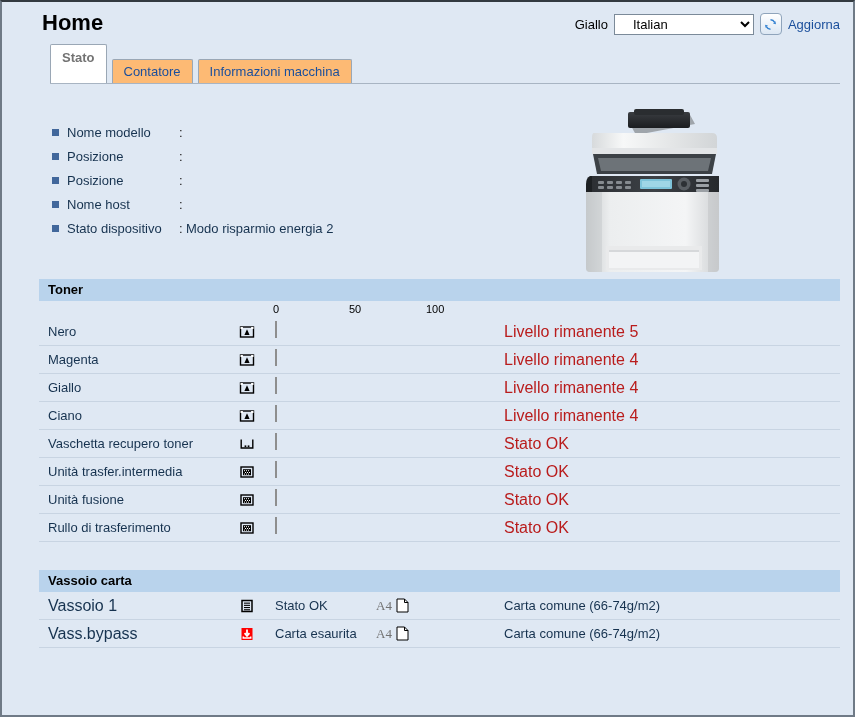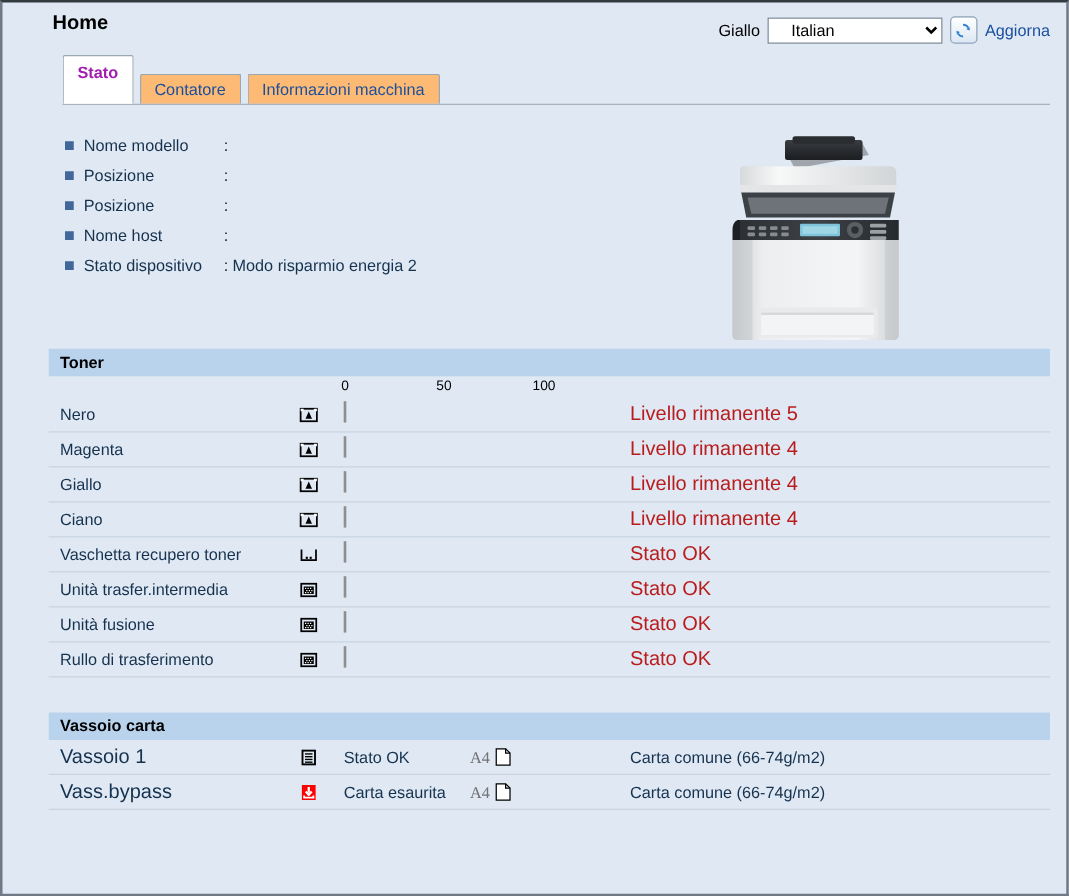--- a/index.html
+++ b/index.html
@@ -31,21 +31,21 @@
 
   
   .header-row {
     position: relative;
     height: 46px;
   }
   .page-title {
     position: absolute;
     left: 40px;
     top: 8px;
-    font-size: 16px;
+    font-size: 22px;
     font-weight: bold;
     letter-spacing: 0px;
     color: #000;
   }
   .lang-area {
     position: absolute;
     right: 13px;
     top: 11px;
     display: flex;
     align-items: center;
@@ -105,21 +105,21 @@
     border-radius: 2px 2px 0 0;
     background: #fdba74;
     color: #1b4f9c;
     cursor: pointer;
     box-sizing: border-box;
     position: relative;
     top: 1px;
   }
   .tab.active {
     background: #ffffff;
-    color: #a21caf;
+    color: #737373;
     font-weight: bold;
     height: 39px;
     line-height: 26px;
     top: 1px;
     z-index: 3;
   }
   .tab-underline {
     position: absolute;
     left: 48px;
     right: 13px;
@@ -139,21 +139,21 @@
 
   
   .info-area {
     position: relative;
     margin-top: 22px;
     height: 175px;
   }
   .info-list {
     position: absolute;
     left: 50px;
-    top: 0;
+    top: 16px;
   }
   .info-row {
     display: flex;
     align-items: center;
     height: 24px;
     font-size: 13px;
     color: #1a1a1a;
   }
   .bullet {
     width: 7px;

